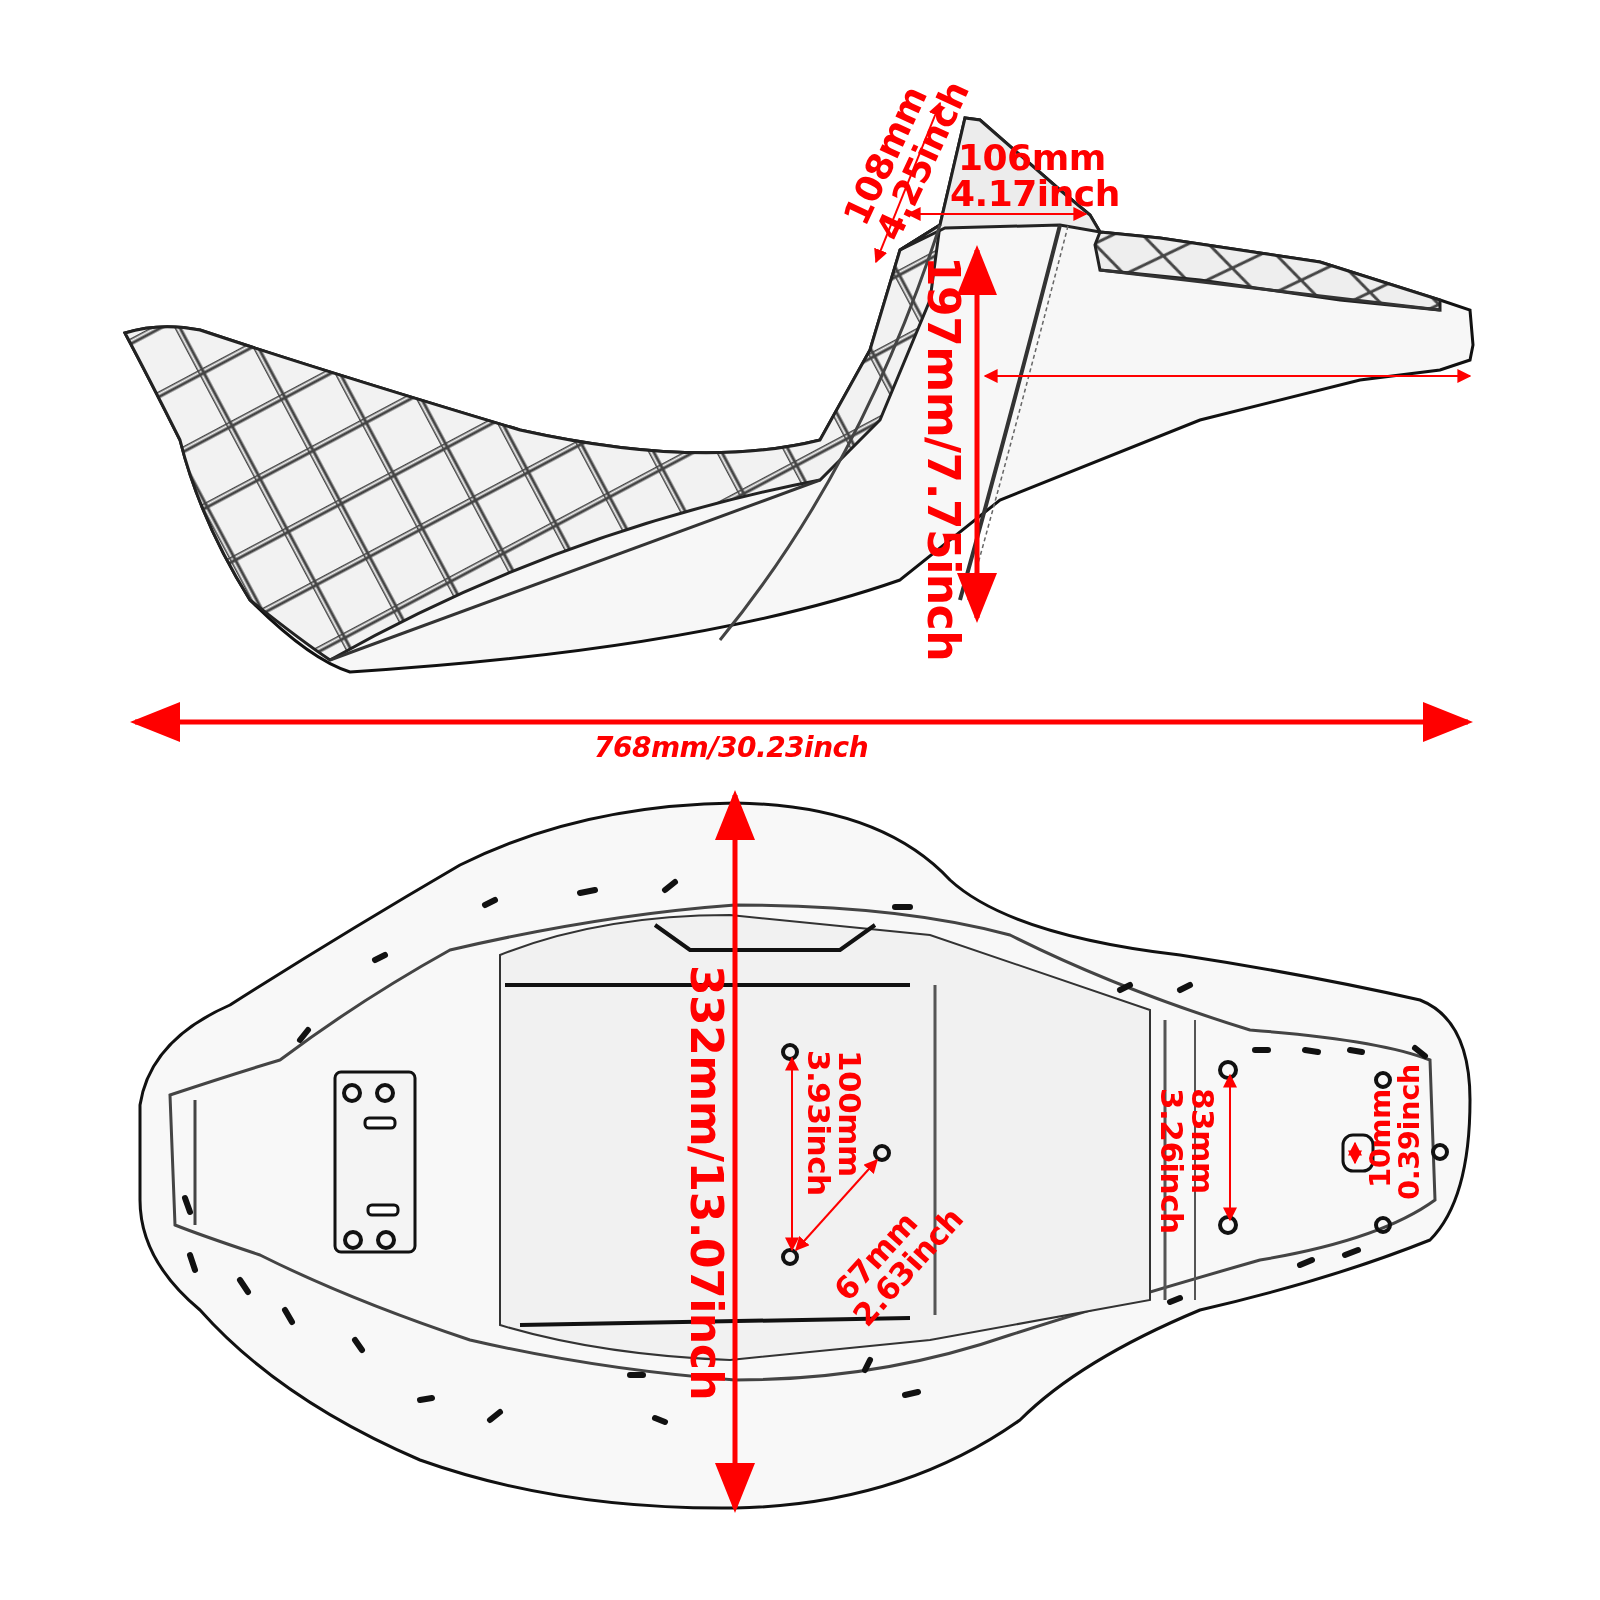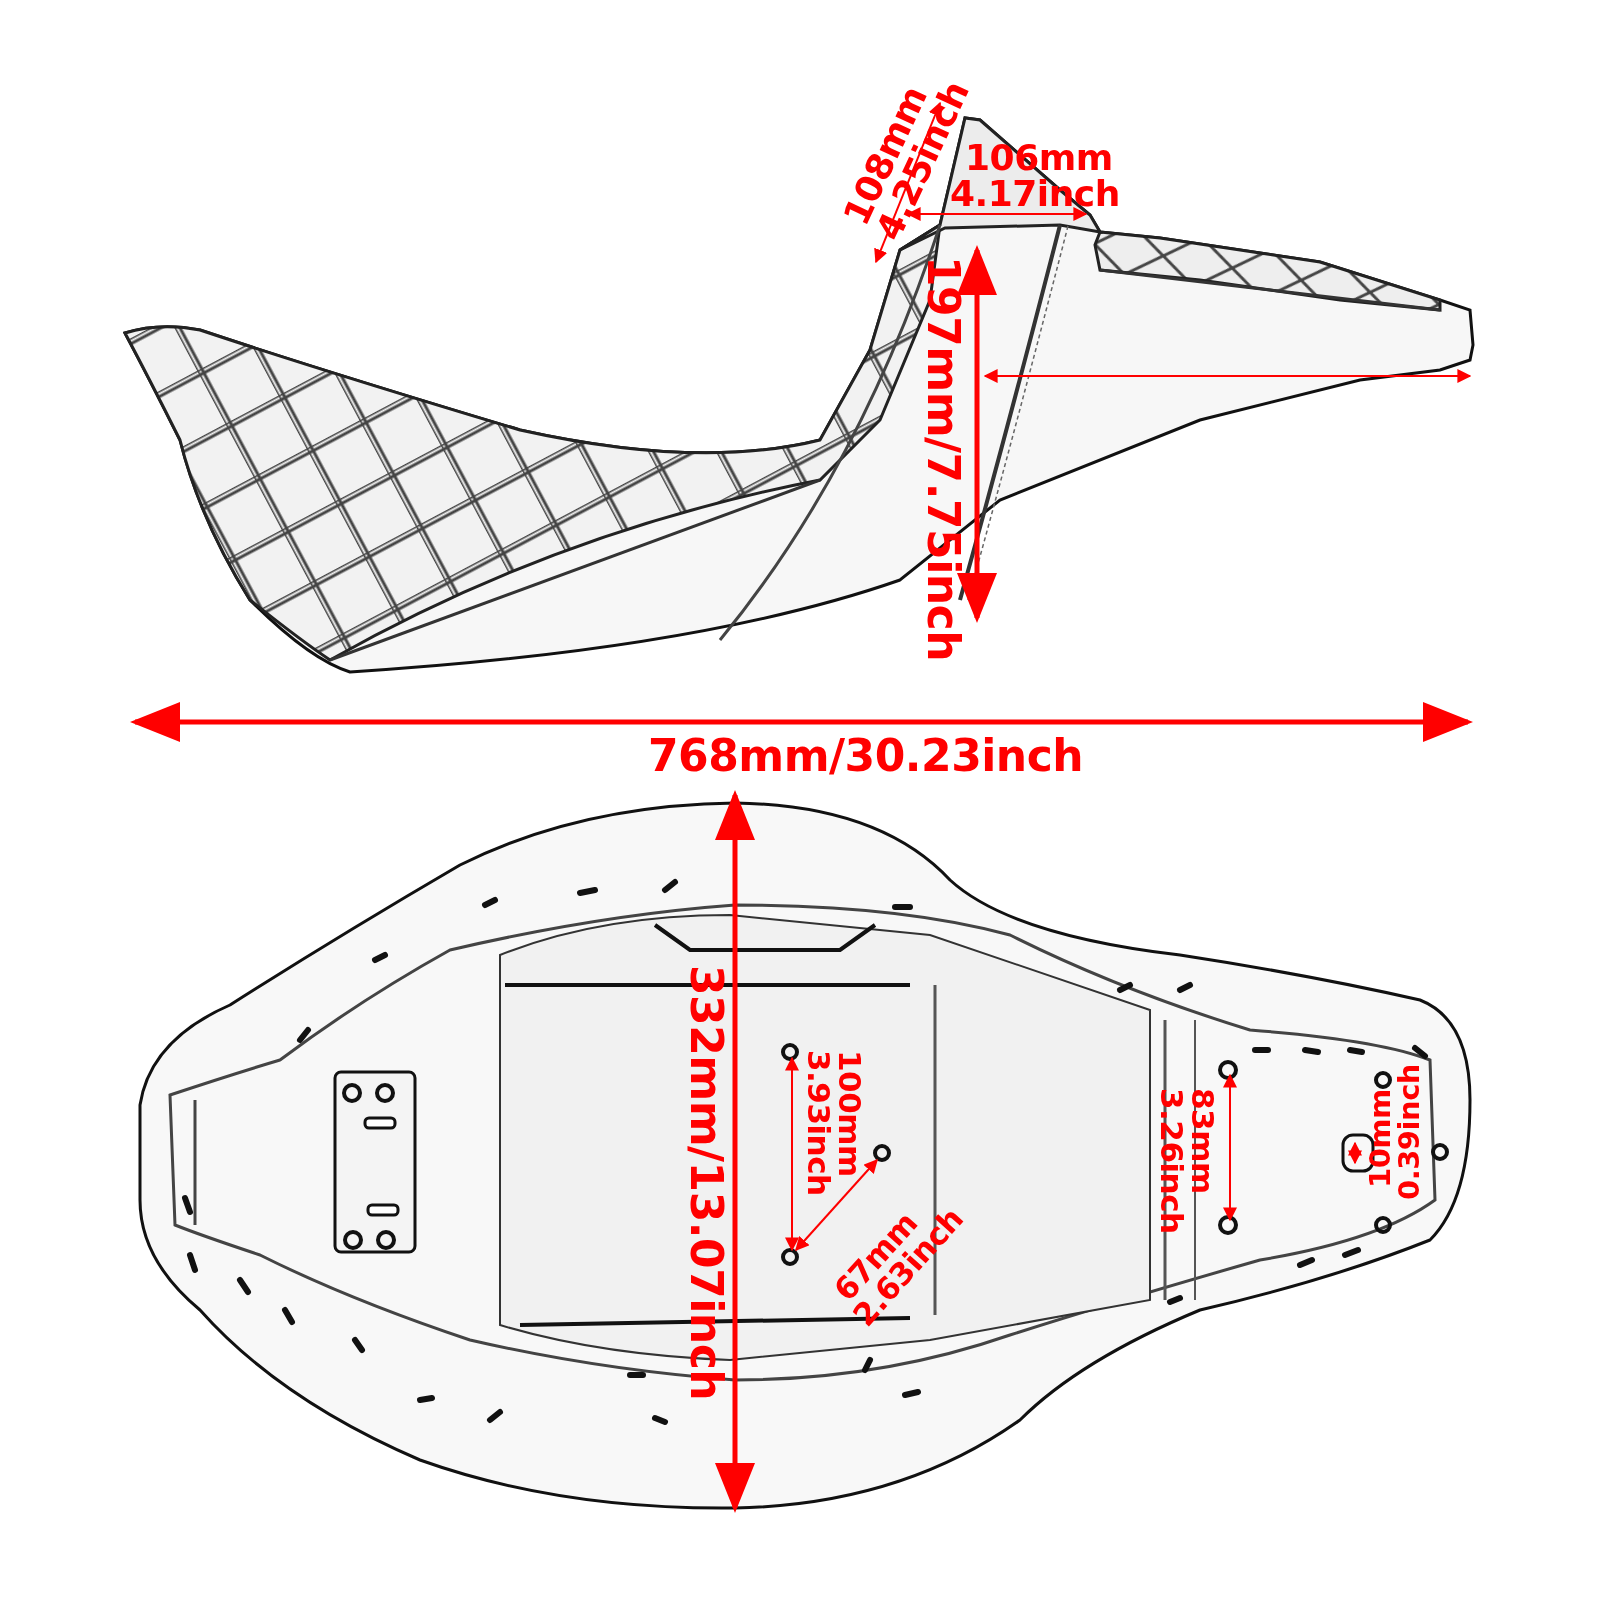--- a/index.html
+++ b/index.html
@@ -149,31 +149,31 @@
       <line x1="1230" y1="1075" x2="1230" y2="1220" stroke="#ff0000" stroke-width="2" marker-start="url(#ah)" marker-end="url(#ah)"></line>
       <line x1="1355" y1="1143" x2="1355" y2="1163" stroke="#ff0000" stroke-width="2" marker-start="url(#ah)" marker-end="url(#ah)"></line>
     </g>
   </svg>
 
   <div class="lbl med" style="left:838px;top:215px;transform:rotate(-65deg);">
     <span>108mm</span>
     <span>4.25inch</span>
   </div>
 
-  <div class="lbl med" style="left:950px;top:140px;text-align:center;">
+  <div class="lbl med" style="left:950px;top:140px;">
     <span style="margin-left:8px">106mm</span>
     <span>4.17inch</span>
   </div>
 
   <div class="lbl big" style="left:965px;top:256px;transform:rotate(90deg);">
     <span>197mm/7.75inch</span>
   </div>
 
 
-  <div class="lbl big" style="left:648px;top:734px;font-size:44px;">
+  <div class="lbl big" style="left:594px;top:734px;font-size:28px;font-style:italic;">
     <span>768mm/30.23inch</span>
   </div>
 
   <div class="lbl big" style="left:728px;top:965px;transform:rotate(90deg);">
     <span>332mm/13.07inch</span>
   </div>
 
   <div class="lbl sm" style="left:865px;top:1050px;transform:rotate(90deg);">
     <span>100mm</span>
     <span>3.93inch</span>

